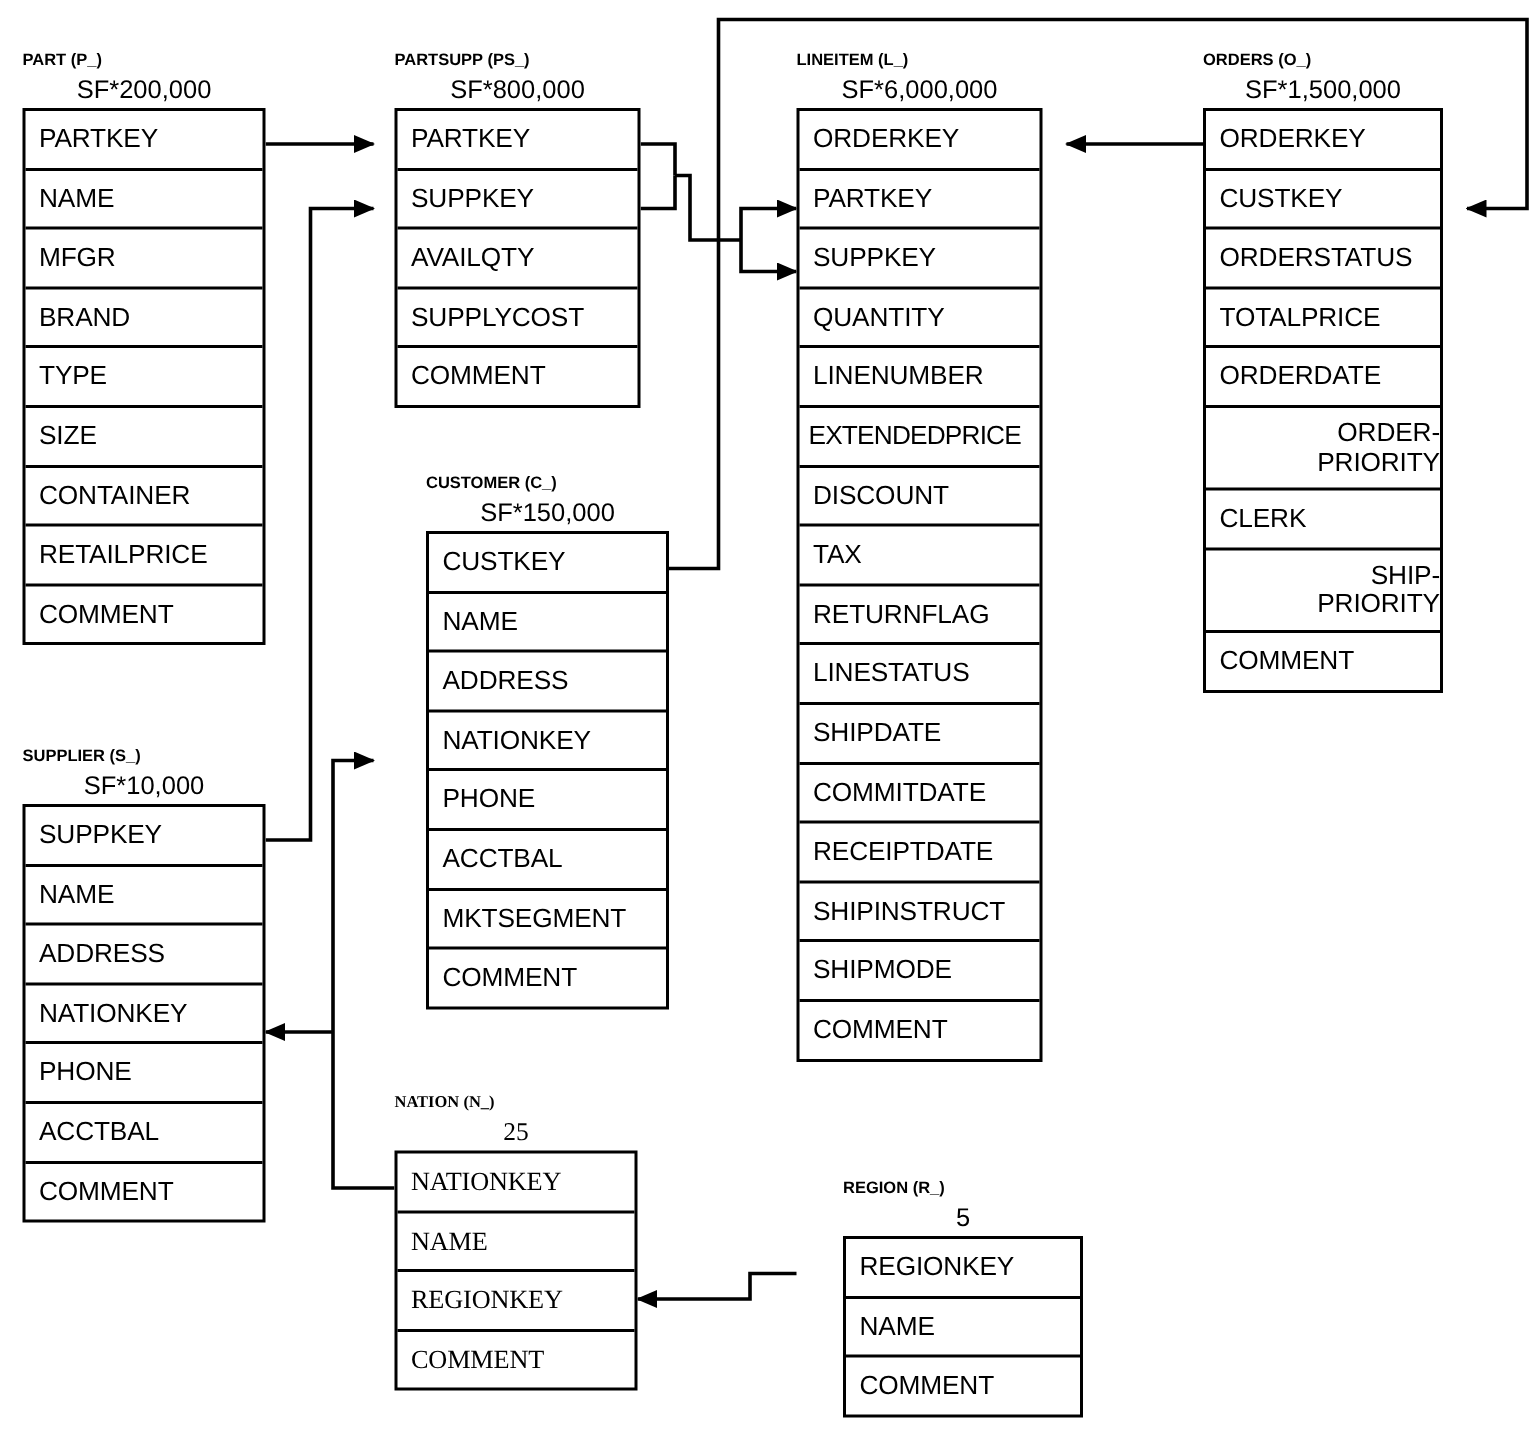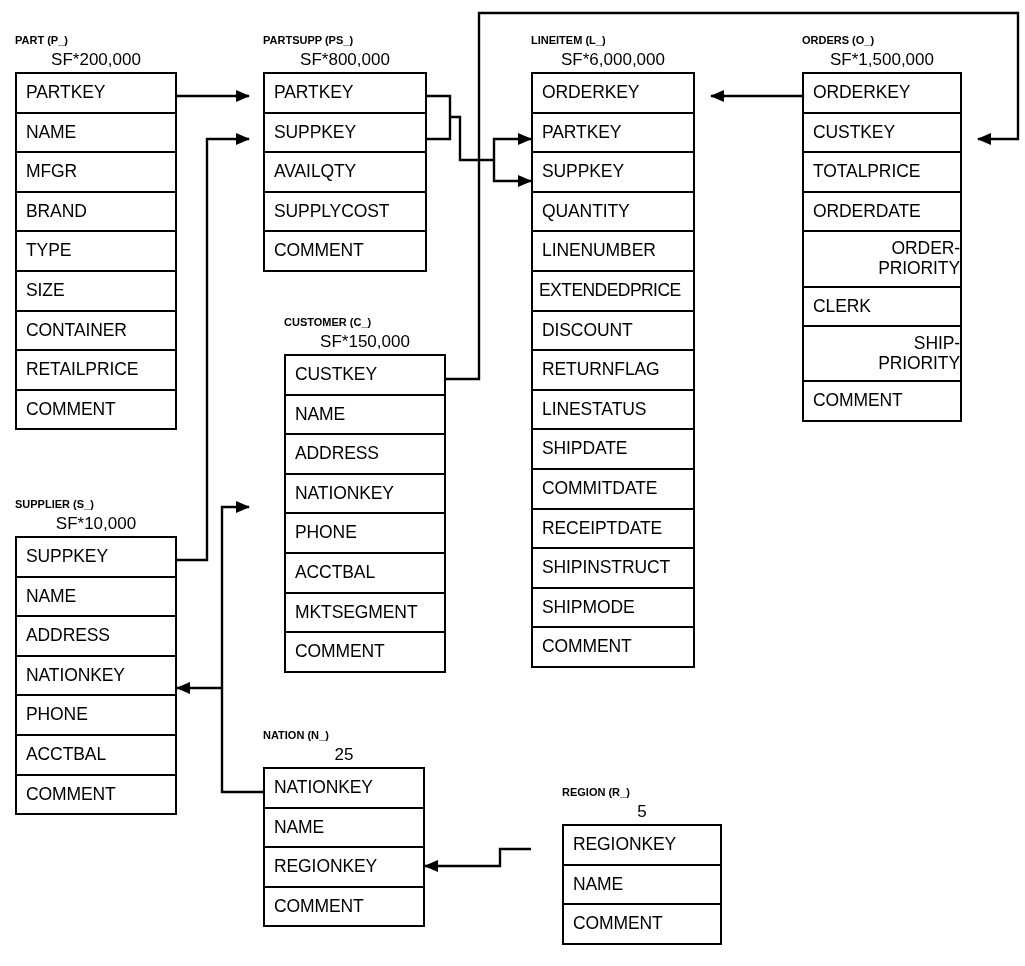--- a/index.html
+++ b/index.html
@@ -159,21 +159,21 @@
       <div class="field">NAME</div>
       <div class="field">ADDRESS</div>
       <div class="field">NATIONKEY</div>
       <div class="field">PHONE</div>
       <div class="field">ACCTBAL</div>
       <div class="field">MKTSEGMENT</div>
       <div class="field last">COMMENT</div>
     </div>
   </div>
 
-  <div class="table-group" style="left:263px; top:725px; width:162px;">
+  <div class="table-group" style="left:263px; top:725px; width:162px;font-family:Liberation Serif, serif;">
     <div class="tbl-title">NATION (N_)</div>
     <div class="tbl-card">25</div>
     <div class="tbl-box">
       <div class="field">NATIONKEY</div>
       <div class="field">NAME</div>
       <div class="field">REGIONKEY</div>
       <div class="field last">COMMENT</div>
     </div>
   </div>
 
@@ -181,20 +181,21 @@
     <div class="tbl-title">LINEITEM (L_)</div>
     <div class="tbl-card">SF*6,000,000</div>
     <div class="tbl-box">
       <div class="field">ORDERKEY</div>
       <div class="field">PARTKEY</div>
       <div class="field">SUPPKEY</div>
       <div class="field">QUANTITY</div>
       <div class="field">LINENUMBER</div>
       <div class="field" style="padding-left:6px;letter-spacing:-0.55px;">EXTENDEDPRICE</div>
       <div class="field">DISCOUNT</div>
+      <div class="field">TAX</div>
       <div class="field">RETURNFLAG</div>
       <div class="field">LINESTATUS</div>
       <div class="field">SHIPDATE</div>
       <div class="field">COMMITDATE</div>
       <div class="field">RECEIPTDATE</div>
       <div class="field">SHIPINSTRUCT</div>
       <div class="field">SHIPMODE</div>
       <div class="field last">COMMENT</div>
     </div>
   </div>
@@ -208,20 +209,21 @@
       <div class="field last">COMMENT</div>
     </div>
   </div>
 
   <div class="table-group" style="left:802px; top:30px; width:160px;">
     <div class="tbl-title">ORDERS (O_)</div>
     <div class="tbl-card">SF*1,500,000</div>
     <div class="tbl-box">
       <div class="field">ORDERKEY</div>
       <div class="field">CUSTKEY</div>
+      <div class="field">ORDERSTATUS</div>
       <div class="field">TOTALPRICE</div>
       <div class="field">ORDERDATE</div>
       <div class="field two-line">
         <span>ORDER-</span>
         <span>PRIORITY</span>
       </div>
       <div class="field">CLERK</div>
       <div class="field two-line">
         <span>SHIP-</span>
         <span>PRIORITY</span>

